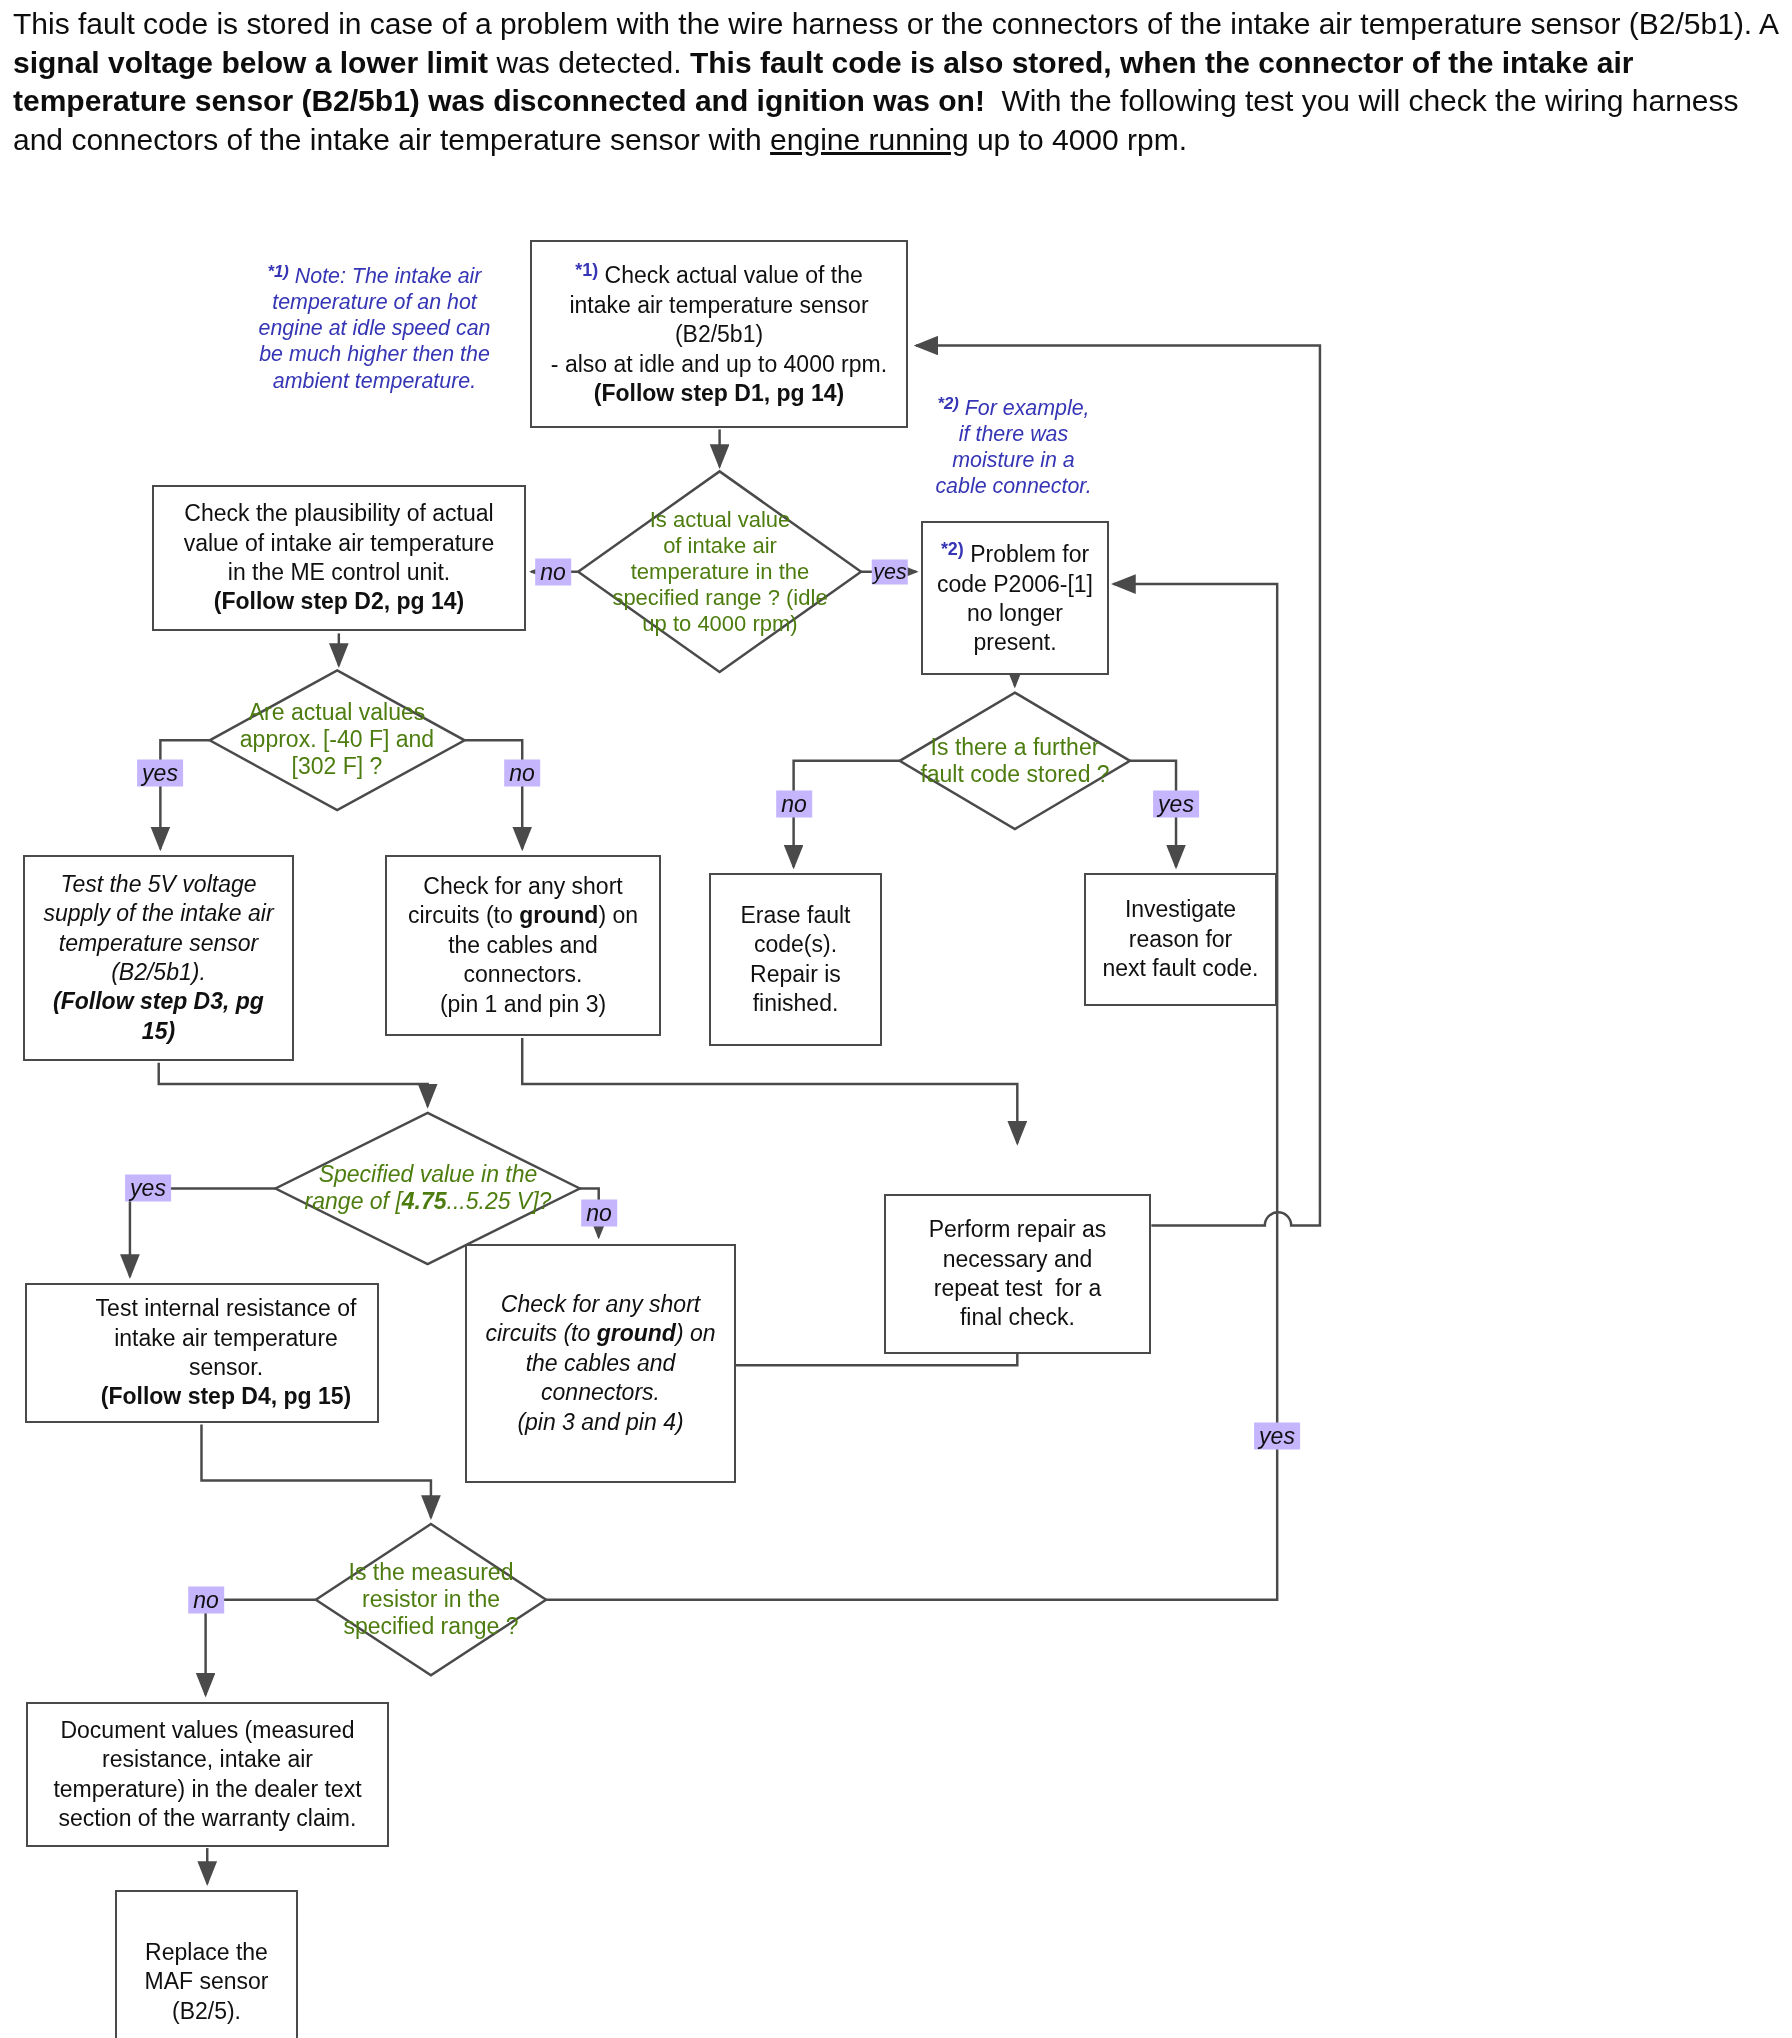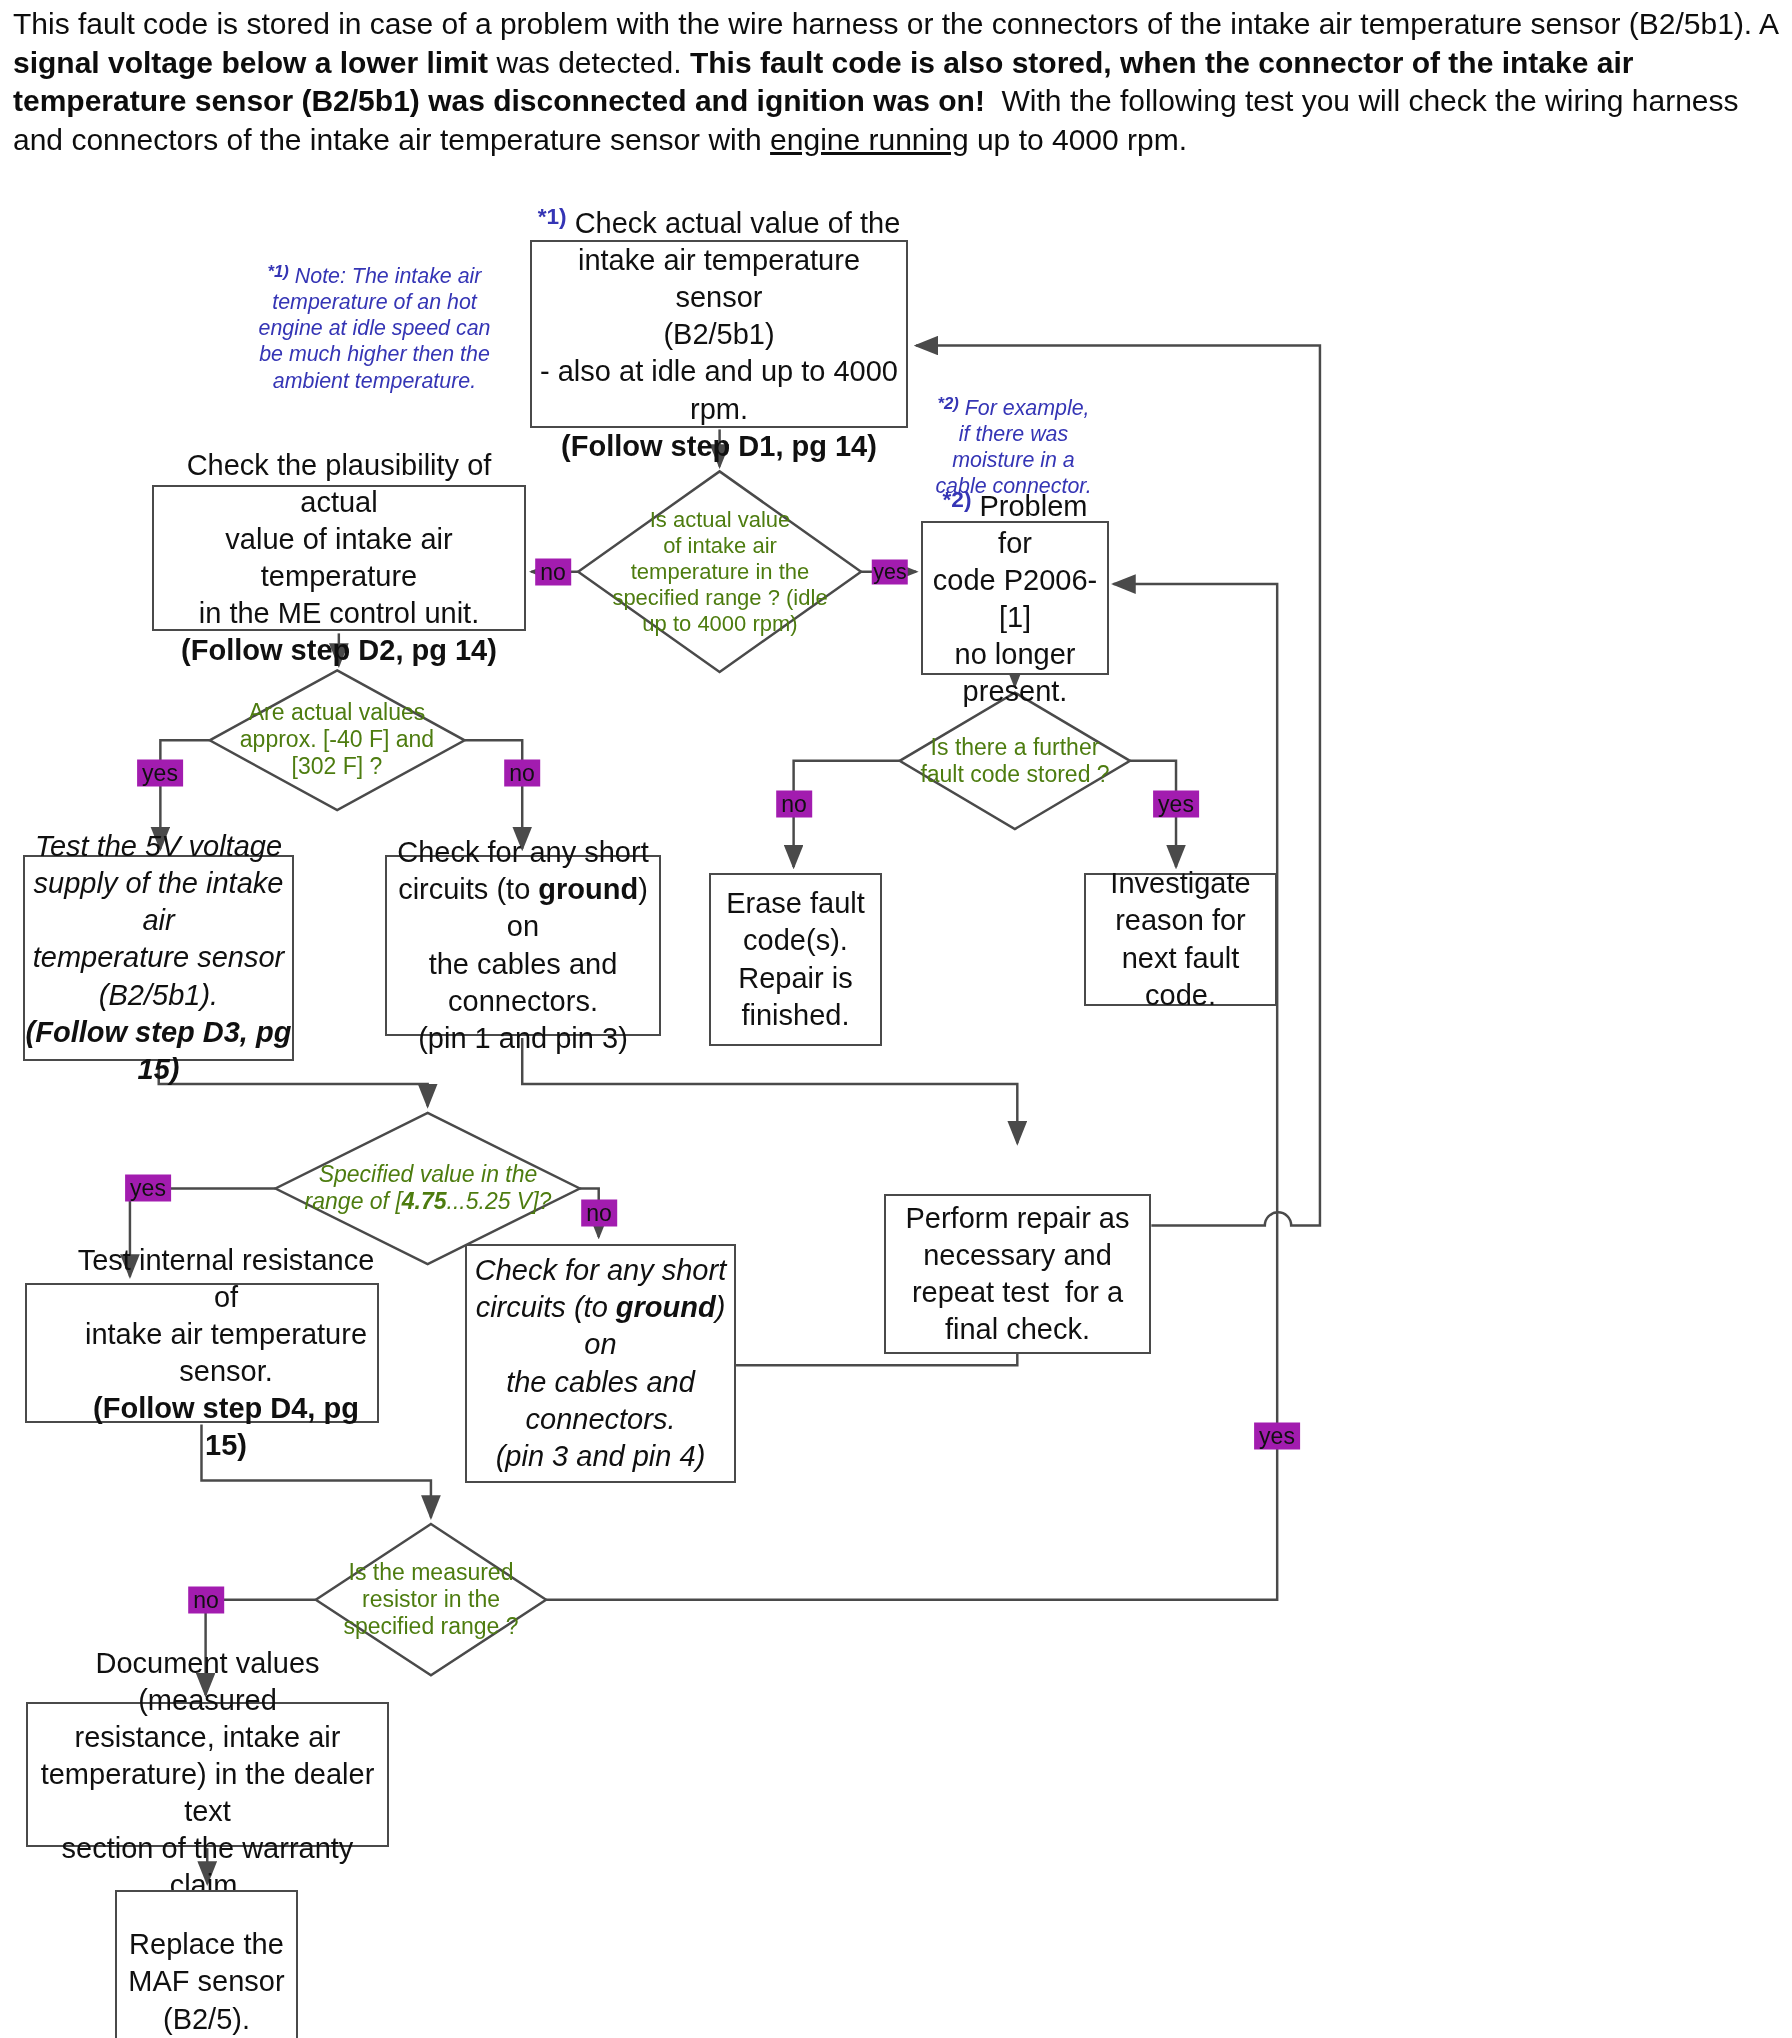--- a/index.html
+++ b/index.html
@@ -20,29 +20,29 @@
   .note{
     position:absolute;text-align:center;
     color:#3535b5;font-style:italic;font-size:21.4px;line-height:1.22;
   }
   .mark{color:#3535b5;font-size:0.78em;vertical-align:30%;font-weight:bold;}
   .note .mark{font-weight:bold;color:#3535b5;}
   .box{
     position:absolute;box-sizing:border-box;
     border:2.5px solid #4a4a4a;background:#ffffff;
     display:flex;align-items:center;justify-content:center;
-    text-align:center;font-size:29px;line-height:1.28;color:#101010;
+    text-align:center;font-size:23px;line-height:1.28;color:#101010;
   }
   .dtext{
     position:absolute;transform:translate(-50%,-50%);
     text-align:center;font-size:23px;line-height:1.18;color:#4d7c0f;white-space:nowrap;
   }
   .lbl{
     position:absolute;transform:translate(-50%,-50%);
-    background:#a21caf;padding:0 5px;font-size:23px;color:#101010;
+    background:#c4b5fd;padding:0 5px;font-size:23px;color:#101010;font-style:italic;
   }
   
   #b1{left:530px;top:240px;width:378px;height:188px;}
   #b2{left:152px;top:485px;width:374px;height:146px;}
   #b3{left:921px;top:521px;width:188px;height:154px;}
   #b4{left:23px;top:855px;width:271px;height:206px;}
   #b5{left:385px;top:855px;width:276px;height:181px;}
   #b6{left:709px;top:873px;width:173px;height:173px;}
   #b7{left:1084px;top:873px;width:193px;height:133px;}
   #b9{left:884px;top:1150px;width:267px;height:160px;margin-top:44px;}

